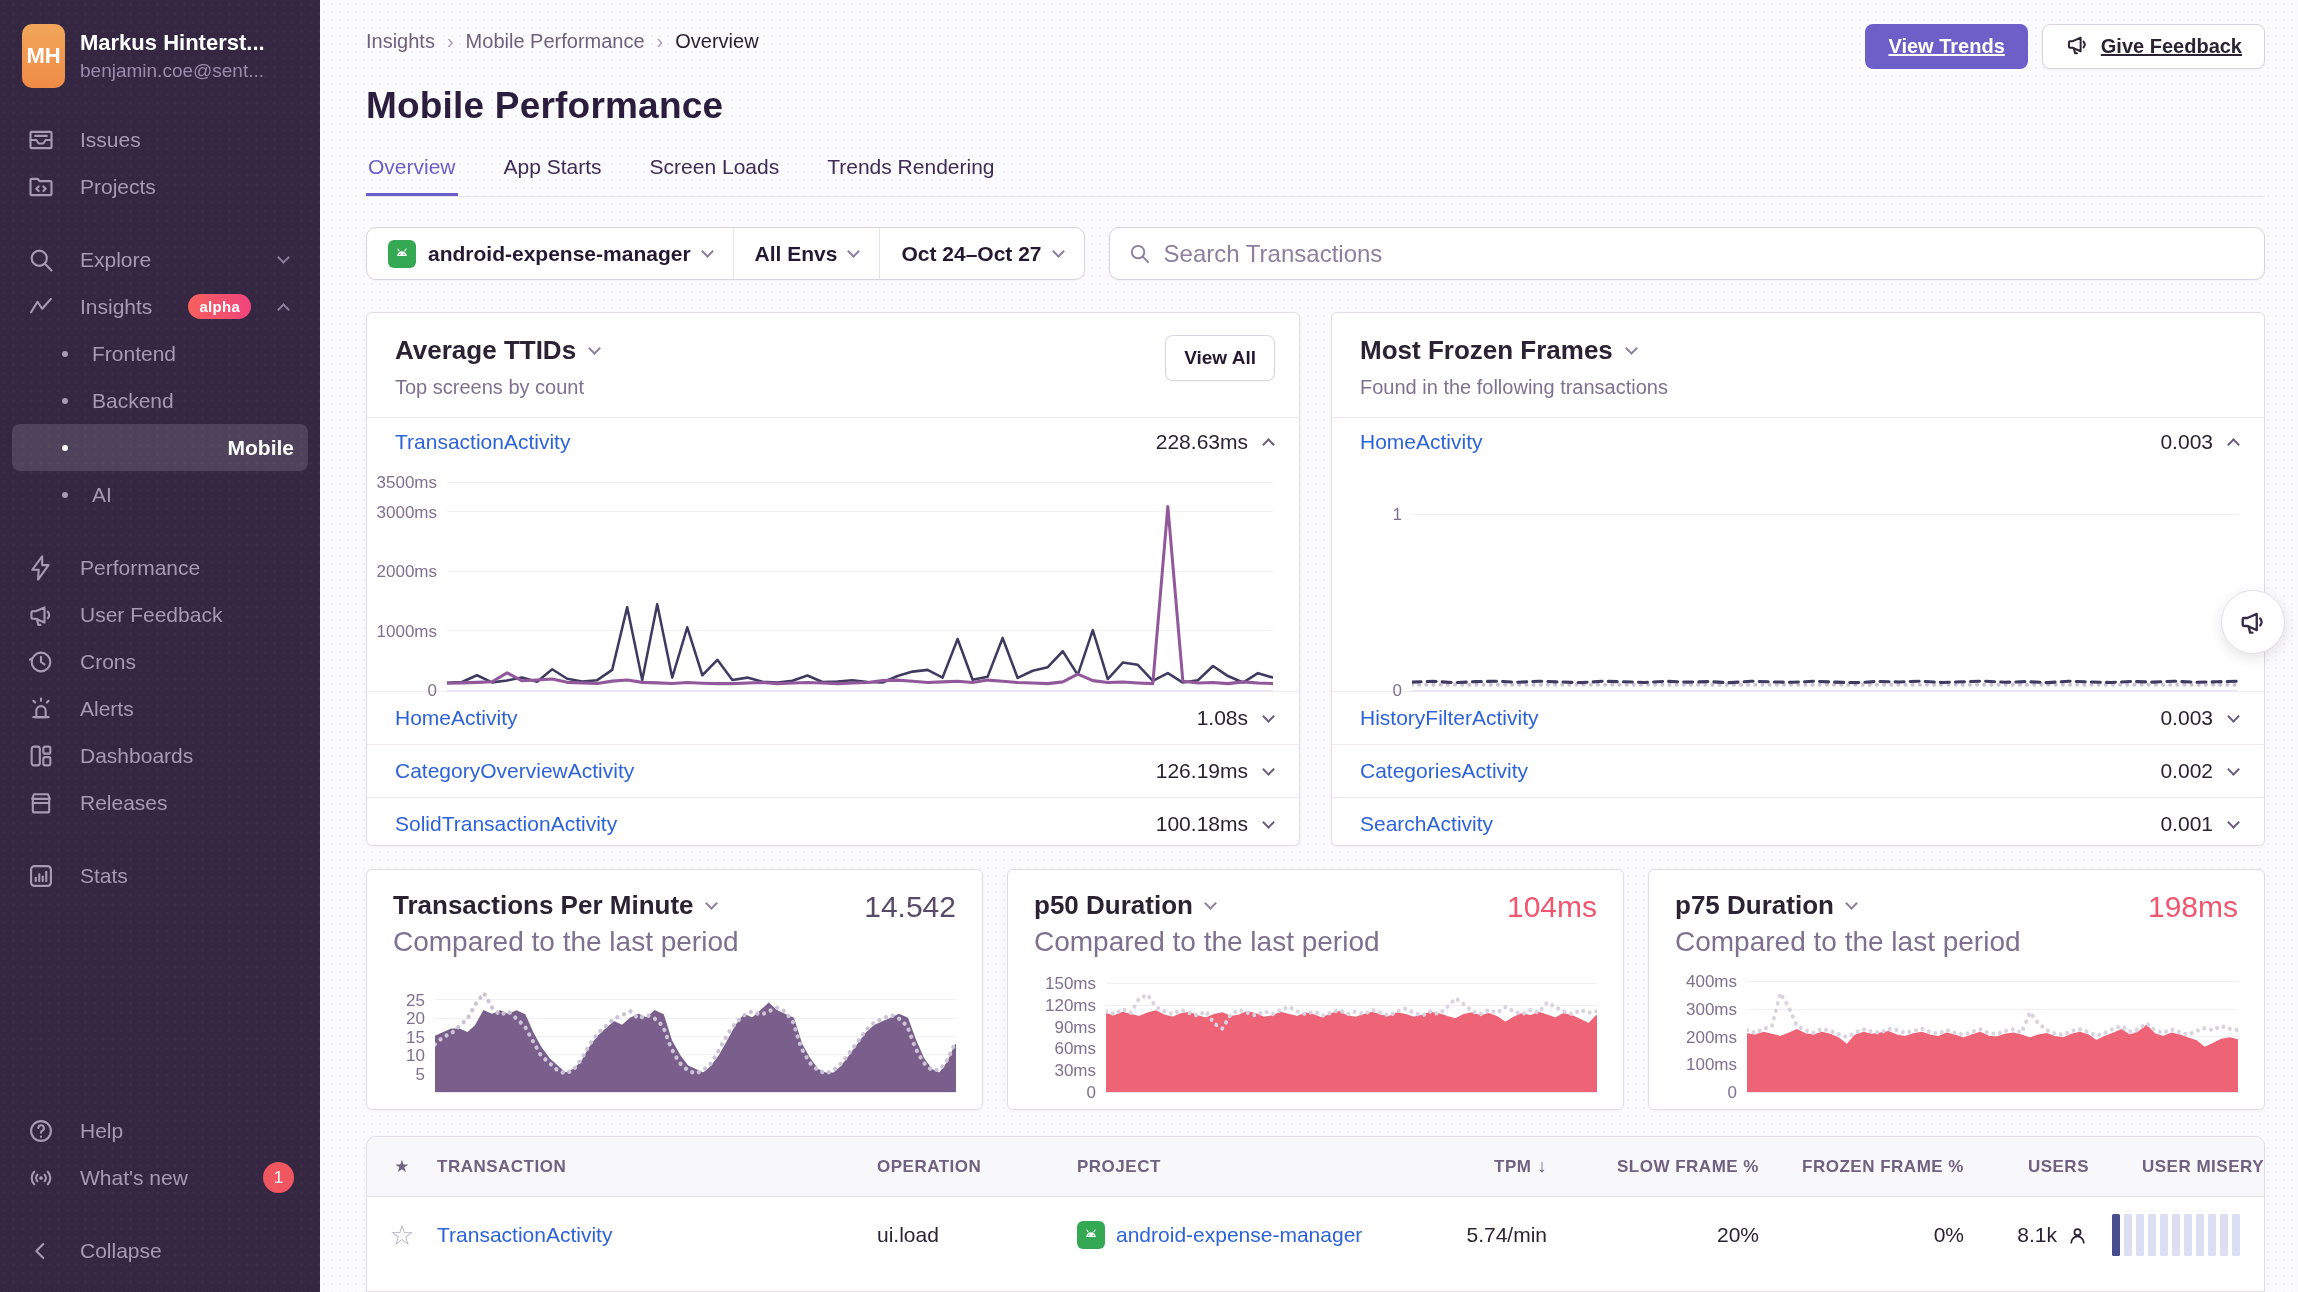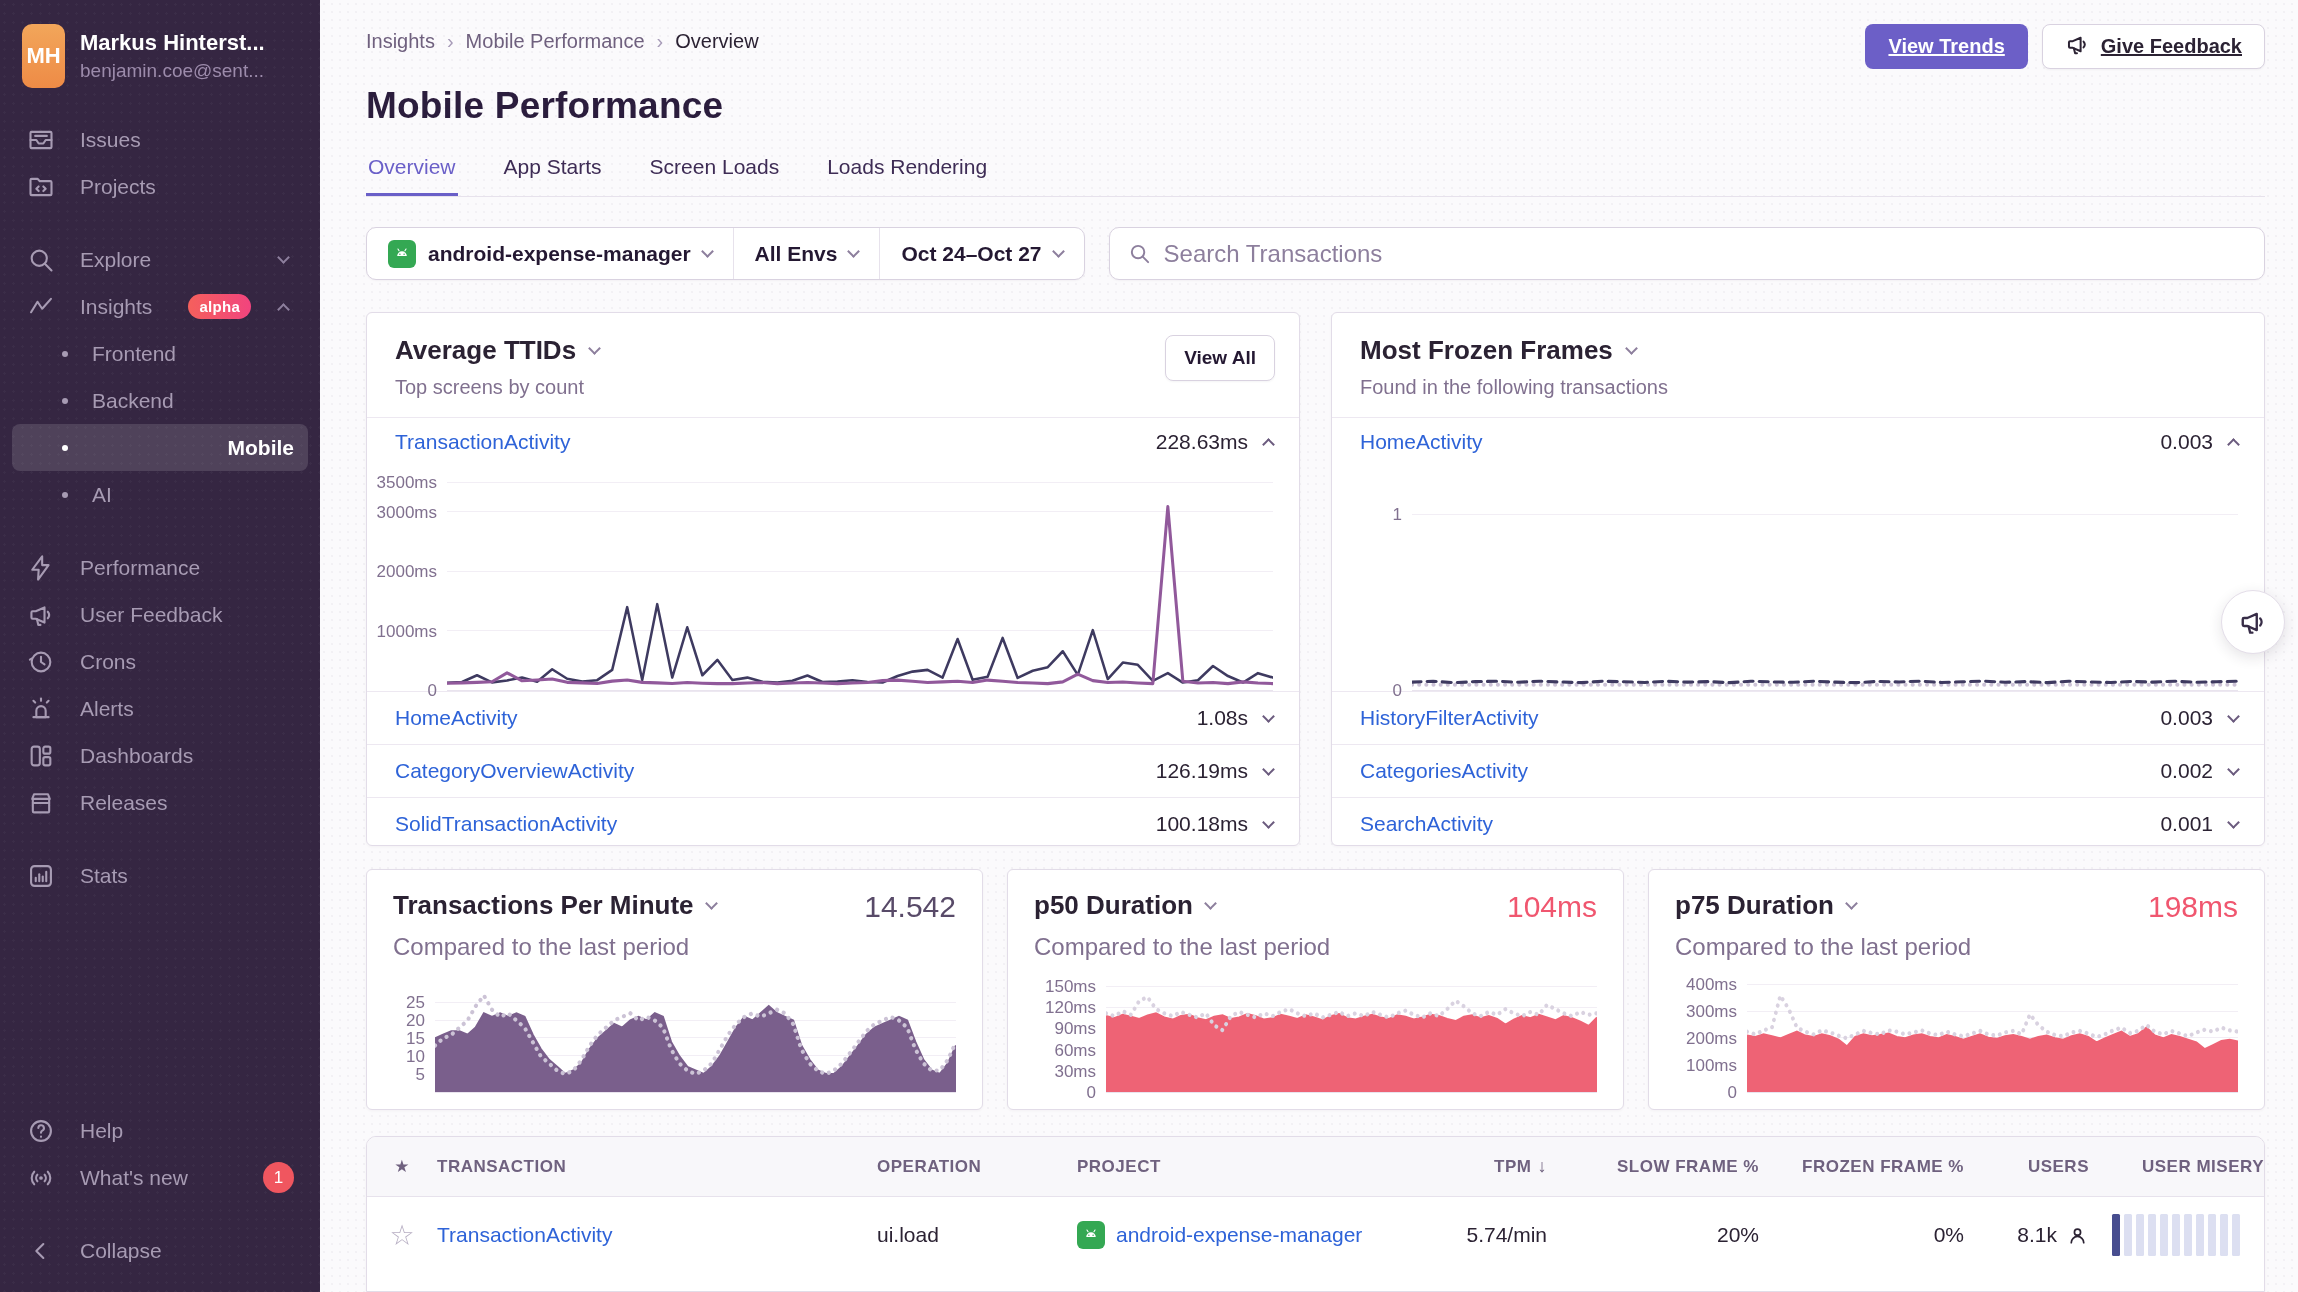--- a/index.html
+++ b/index.html
@@ -94,21 +94,21 @@
   .plot svg { position: absolute; inset: 0; width: 100%; height: 100%; display: block; }
   
   .grid-sm { display: grid; grid-template-columns: 1fr 1fr 1fr; gap: 24px; margin-top: 23px; flex: 0 0 auto; }
   .card-sm { height: 241px; padding: 20px 26px 16px; display: flex; flex-direction: column; }
   .sm-head { display: flex; align-items: flex-start; }
   .sm-title-row { display: flex; align-items: center; gap: 13px; }
   .sm-title { font-size: 26px; font-weight: bold; color: #2B2233; }
   .sm-value { margin-left: auto; font-size: 30px; }
   .sm-value.purple { color: #584A68; }
   .sm-value.red { color: #F0566F; }
-  .sm-sub { font-size: 24px; color: #80708F; margin-top: 9px; }
+  .sm-sub { font-size: 28px; color: #80708F; margin-top: 2px; }
   .mini-chart { display: flex; margin-top: 13px; flex: 1; }
   
   .tx-table { margin-top: 26px; border-radius: 10px 10px 0 0; overflow: hidden; flex: 1; display: flex; flex-direction: column; }
   .t-grid { display: grid; grid-template-columns: 70px 4.4fr 2fr 3.3fr 1.4fr 2.12fr 2.05fr 1.25fr 1.75fr; align-items: center; }
   .t-head { height: 60px; background: #F8F7FA; border-bottom: 1px solid #E7E2EC; }
   .t-head .hcell { font-size: 17px; font-weight: bold; color: #6F617F; letter-spacing: .5px; text-transform: uppercase;
     display: flex; align-items: center; gap: 6px; }
   .t-head .hcell.right { justify-content: flex-end; }
   .hcell .arrow { font-size: 18px; color: #6F617F; }
   .t-row { height: 76px; background: #fff; }
@@ -325,21 +325,21 @@
       </button>
     </div>
   </div>
 
   <h1 class="page-title">Mobile Performance</h1>
 
   <div class="tabs" id="tabs">
       <div class="tab active">Overview</div>
       <div class="tab">App Starts</div>
       <div class="tab">Screen Loads</div>
-      <div class="tab">Loads Rendering</div>
+      <div class="tab">Trends Rendering</div>
     </div>
 
   <div class="filter-row">
     <div class="filter-group">
       <div class="filter-seg">
         <span class="android-tile" id="android-icon-1">
             <svg viewBox="0 0 24 24">
               <path d="M6.8 14.2a5.2 5.2 0 0 1 10.4 0z" fill="#fff"></path>
               <circle cx="9.7" cy="12.2" r=".8" fill="#34A853"></circle>
               <circle cx="14.3" cy="12.2" r=".8" fill="#34A853"></circle>

